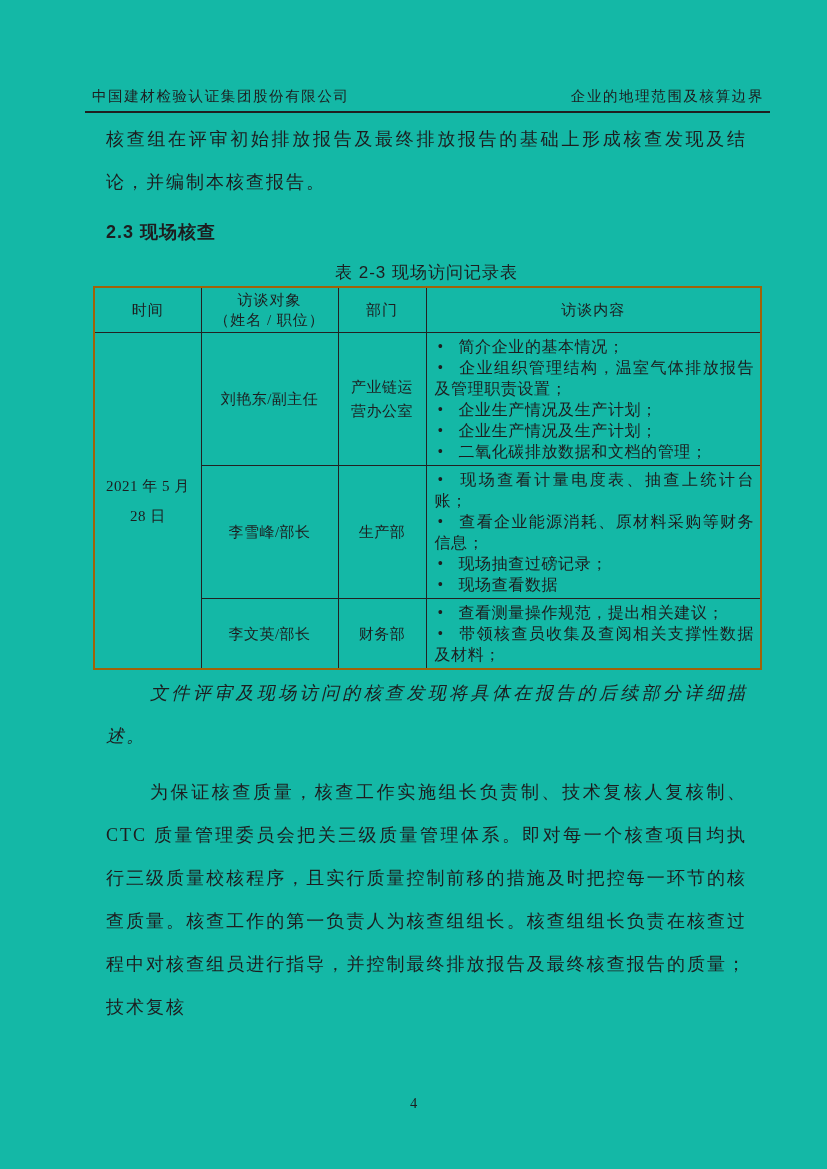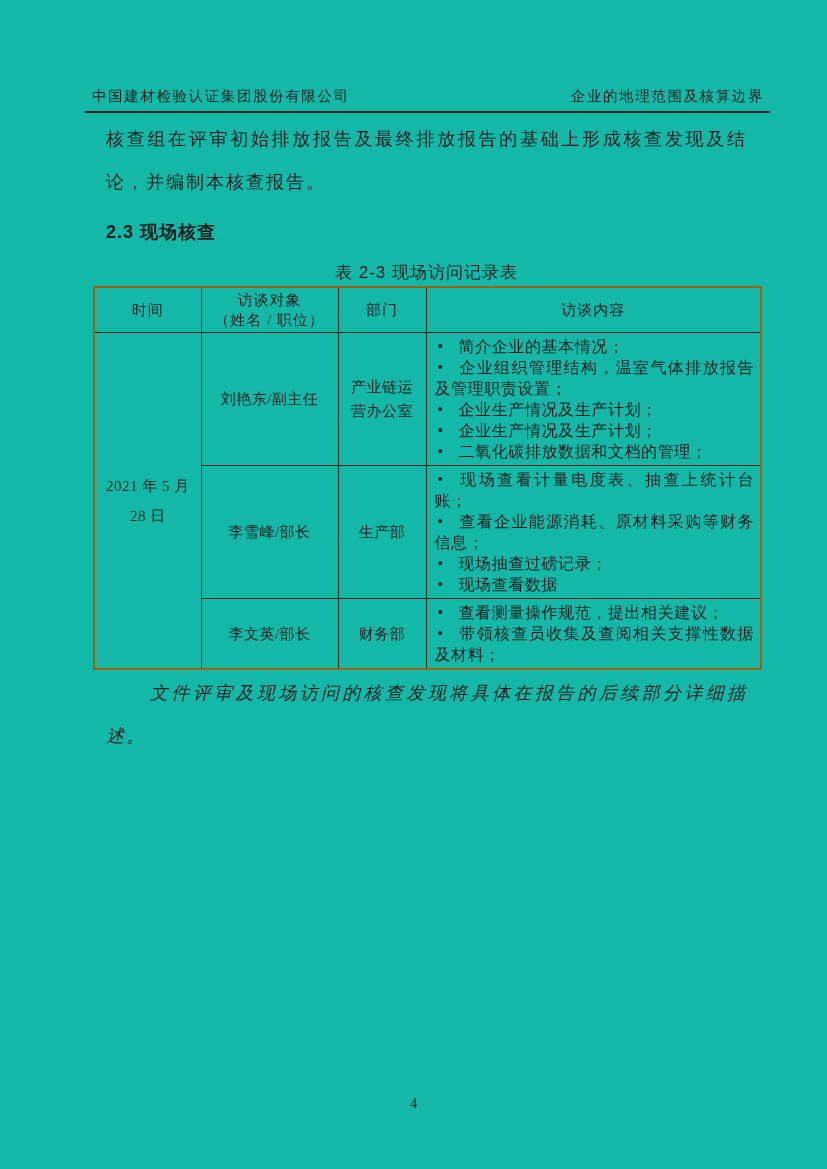--- a/index.html
+++ b/index.html
@@ -196,18 +196,19 @@
             <div class="bullet-item"><span class="dot"></span><span>查看测量操作规范，提出相关建议；</span></div>
             <div class="bullet-item"><span class="dot"></span><span>带领核查员收集及查阅相关支撑性数据及材料；</span></div>
           </td>
         </tr>
       </tbody>
     </table>
 
     <p class="body-text indent after-table">文件评审及现场访问的核查发现将具体在报告的后续部分详细描述。</p>
 
 
+    <p class="body-text indent">为保证核查质量，核查工作实施组长负责制、技术复核人复核制、CTC 质量管理委员会把关三级质量管理体系。即对每一个核查项目均执行三级质量校核程序，且实行质量控制前移的措施及时把控每一环节的核查质量。核查工作的第一负责人为核查组组长。核查组组长负责在核查过程中对核查组员进行指导，并控制最终排放报告及最终核查报告的质量；技术复核</p>
 
   </div>
 
   <div class="page-number">4</div>
 
 </div>
 
 </body></html>

